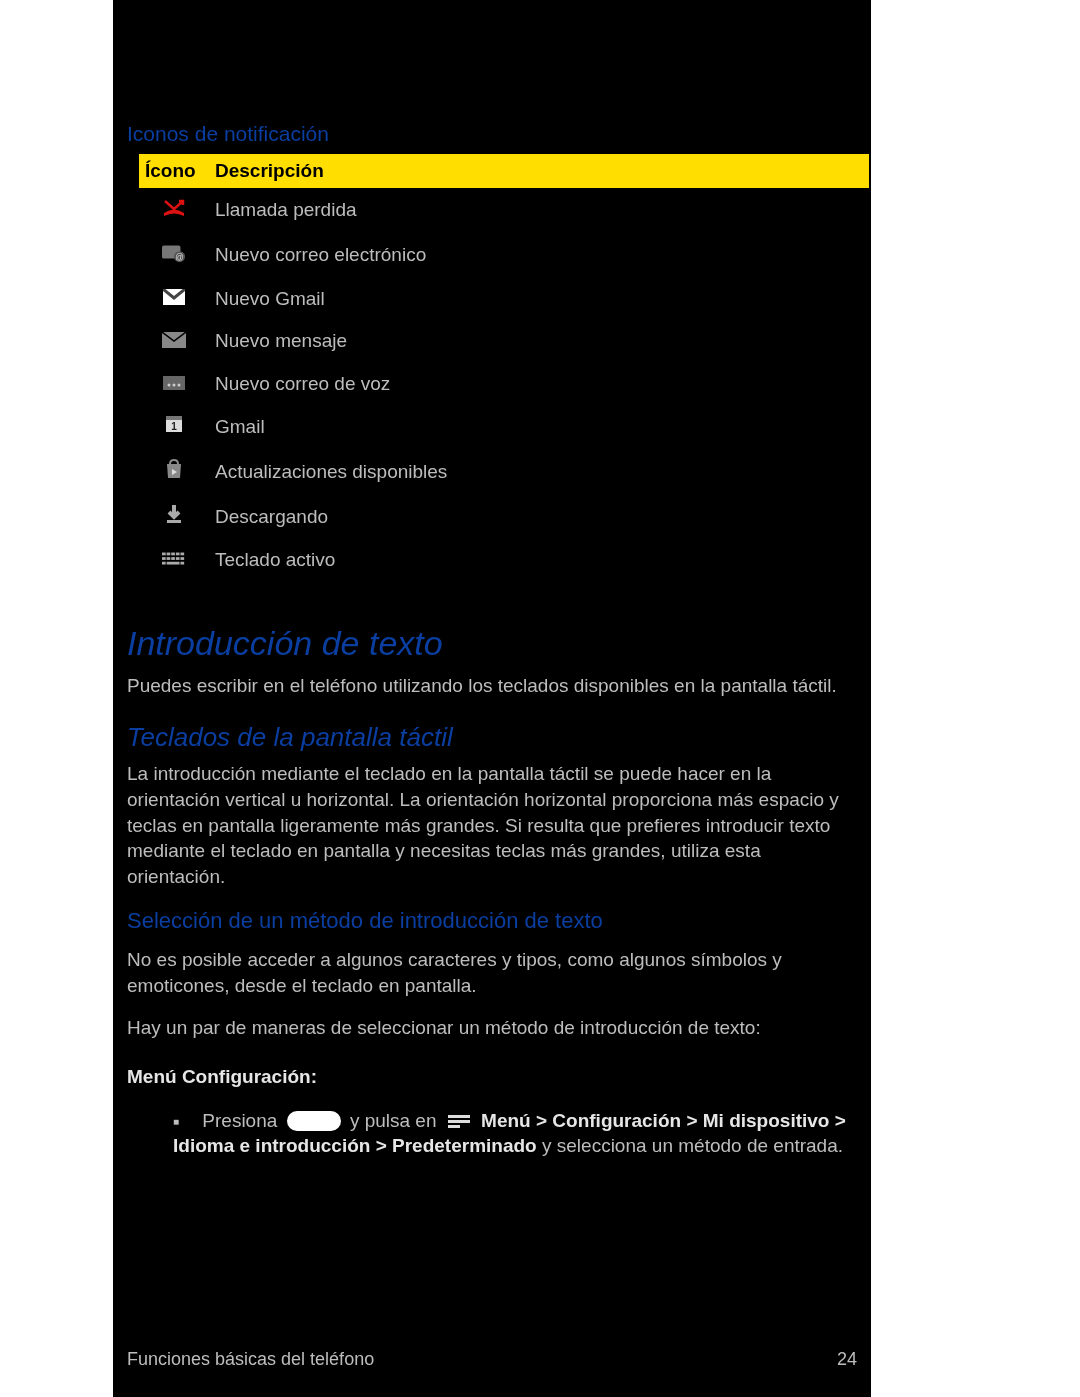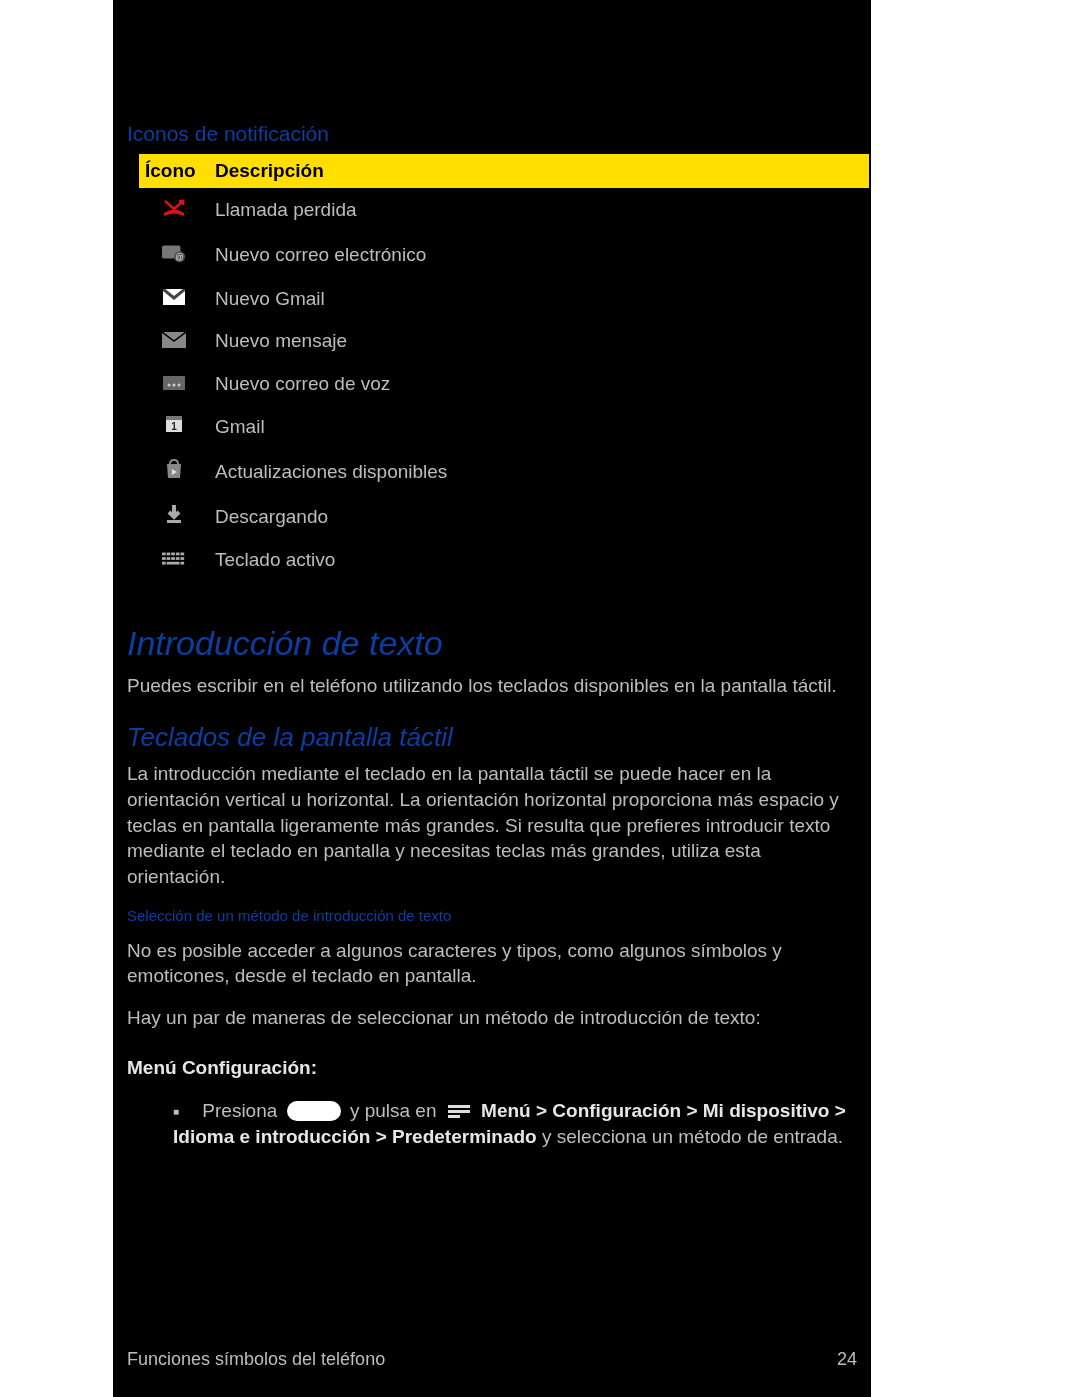--- a/index.html
+++ b/index.html
@@ -13,21 +13,21 @@
     background: #000;
     color: #bdbdbd;
     font-family: Arial, Helvetica, sans-serif;
     font-size: 19px;
     line-height: 1.35;
     padding: 120px 14px 0 14px;
   }
   .h3 { color: #0a3ea1; font-size: 21px; margin-bottom: 6px; }
   .h1 { color: #0a3ea1; font-style: italic; font-size: 34px; margin-top: 40px; margin-bottom: 6px; }
   .h2 { color: #0a3ea1; font-style: italic; font-size: 26px; margin-top: 22px; margin-bottom: 6px; }
-  .h4 { color: #0a3ea1; font-size: 15px; margin-top: 14px; margin-bottom: 12px; }
+  .h4 { color: #0a3ea1; font-size: 22px; margin-top: 14px; margin-bottom: 12px; }
   .bold-label { color: #e6e6e6; font-weight: bold; margin-top: 24px; margin-bottom: 18px; }
   .para { margin-bottom: 16px; }
 
   table.icons { width: 100%; border-collapse: collapse; margin-left: 12px; }
   table.icons th { background: #ffde00; color: #000; font-weight: bold; text-align: left; padding: 4px 6px; font-size: 19px; }
   table.icons th.icon-col { width: 70px; }
   table.icons td { padding: 8px 6px; vertical-align: middle; color: #bdbdbd; }
   table.icons td.icon-cell { text-align: center; }
 
   .icon-box { display: inline-flex; width: 24px; height: 24px; align-items: center; justify-content: center; }
@@ -178,17 +178,17 @@
             <rect x="0" y="0" width="22" height="3" fill="#ddd"></rect>
             <rect x="0" y="5" width="22" height="3" fill="#ddd"></rect>
             <rect x="0" y="10" width="12" height="3" fill="#ddd"></rect>
           </svg>
       </span>
       <span class="strong">Menú &gt; Configuración &gt; Mi dispositivo &gt; Idioma e introducción &gt; Predeterminado</span><span> y selecciona un método de entrada.</span>
     </li>
   </ul>
 
   <div class="footer">
-    <span>Funciones símbolos del teléfono</span>
+    <span>Funciones básicas del teléfono</span>
     <span>24</span>
   </div>
 
 </div>
 
 </body></html>

